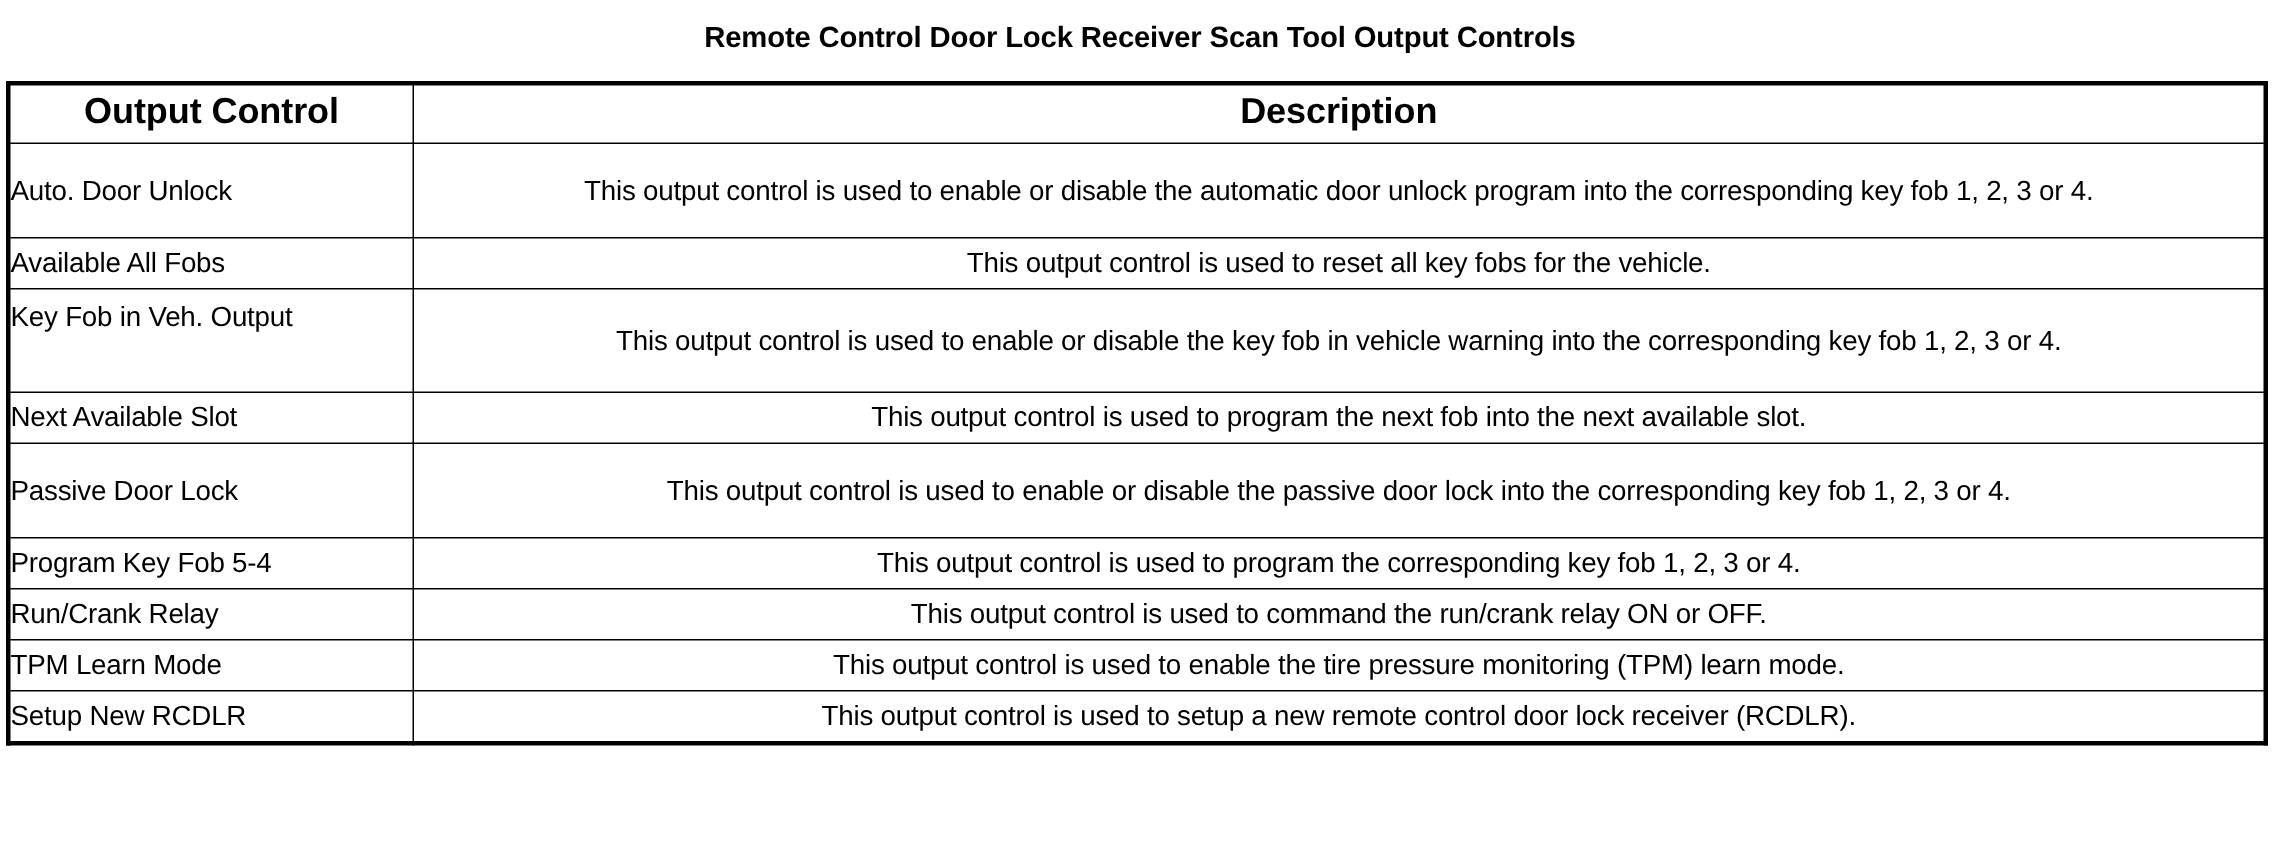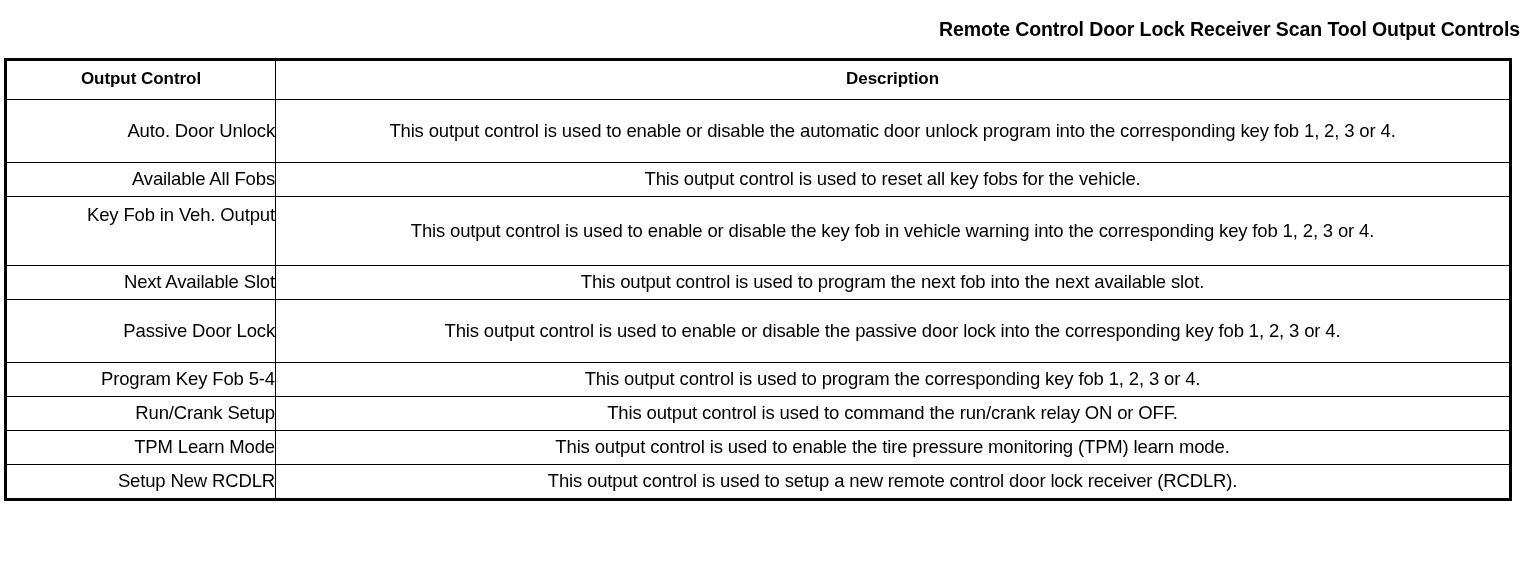--- a/index.html
+++ b/index.html
@@ -18,29 +18,28 @@
 
   .page {
     position: relative;
     width: 1520px;
     height: 566px;
     box-sizing: border-box;
   }
 
   
   .doc-title {
-    text-align: right;
+    text-align: center;
     font-size: 19.5px;
     font-weight: bold;
     letter-spacing: -0.1px;
     line-height: 1;
-    padding-top: 4px;
+    padding-top: 16px;
     padding-bottom: 0;
     white-space: nowrap;
-    margin-top: 16px;
   }
 
   
   .table-wrap {
     margin: 0 auto;
     padding-left: 4px;
     padding-right: 11px;
     padding-top: 18px;
     box-sizing: border-box;
     width: 1520px;
@@ -60,41 +59,41 @@
   table.ctrl-table th,
   table.ctrl-table td {
     border: 1.5px solid #000000;
     padding: 0;
     vertical-align: middle;
     background: #ffffff;
   }
 
   
   thead th {
-    font-size: 17px;
+    font-size: 24px;
     font-weight: bold;
     text-align: center;
     height: 38px;
     line-height: 1.1;
     padding: 2px 6px 4px 6px;
     letter-spacing: -0.05px;
   }
 
   
   tbody td {
     font-size: 18.5px;
     font-weight: normal;
     line-height: 1.26;
     letter-spacing: -0.15px;
   }
 
   td.cell-control {
     padding: 5px 8px 6px 8px;
     vertical-align: middle;
-    text-align: right;
+    text-align: left;
   }
   td.cell-control.top-aligned {
     vertical-align: top;
     padding-top: 6px;
   }
 
   td.cell-desc {
     padding: 5px 8px 6px 9px;
     vertical-align: top;
     text-align: center;
@@ -149,21 +148,21 @@
           <td class="cell-control">Passive Door Lock</td>
           <td class="cell-desc">This output control is used to enable or disable the passive door lock into the corresponding key fob 1, 2, 3 or 4.</td>
         </tr>
 
         <tr class="r-short">
           <td class="cell-control">Program Key Fob 5-4</td>
           <td class="cell-desc">This output control is used to program the corresponding key fob 1, 2, 3 or 4.</td>
         </tr>
 
         <tr class="r-short">
-          <td class="cell-control">Run/Crank Setup</td>
+          <td class="cell-control">Run/Crank Relay</td>
           <td class="cell-desc">This output control is used to command the run/crank relay ON or OFF.</td>
         </tr>
 
         <tr class="r-short">
           <td class="cell-control">TPM Learn Mode</td>
           <td class="cell-desc">This output control is used to enable the tire pressure monitoring (TPM) learn mode.</td>
         </tr>
 
         <tr class="r-short">
           <td class="cell-control">Setup New RCDLR</td>

